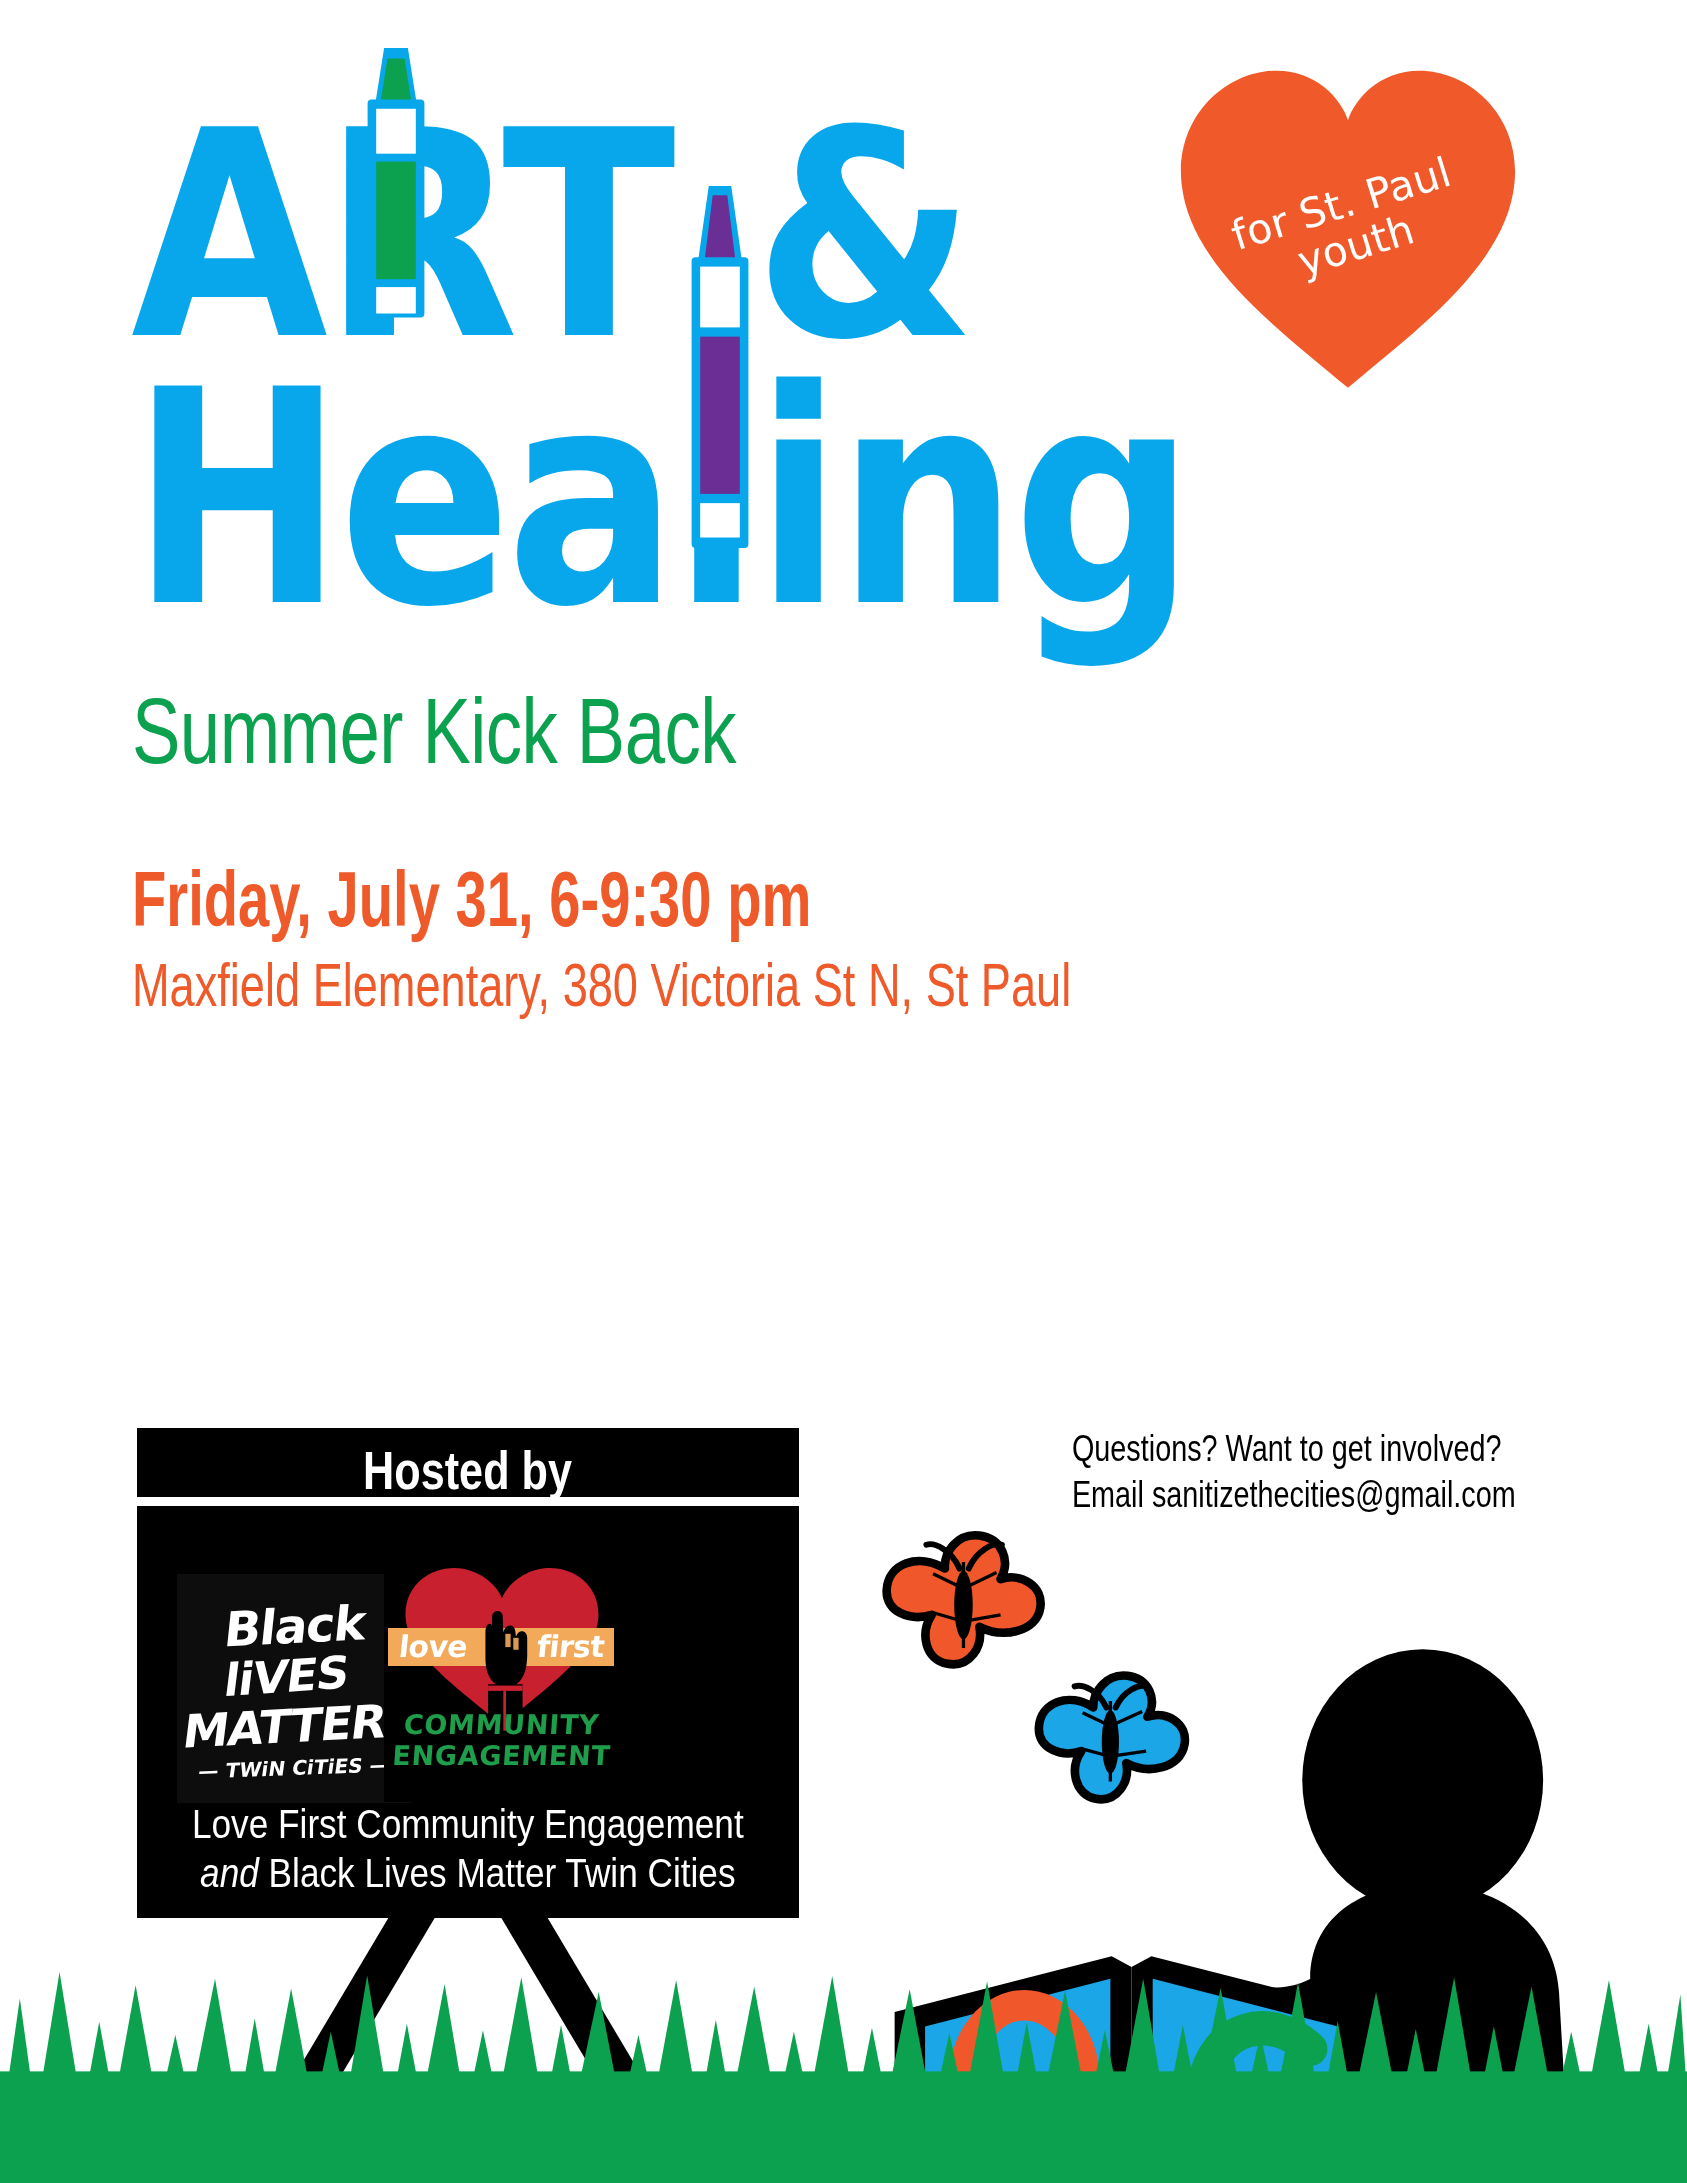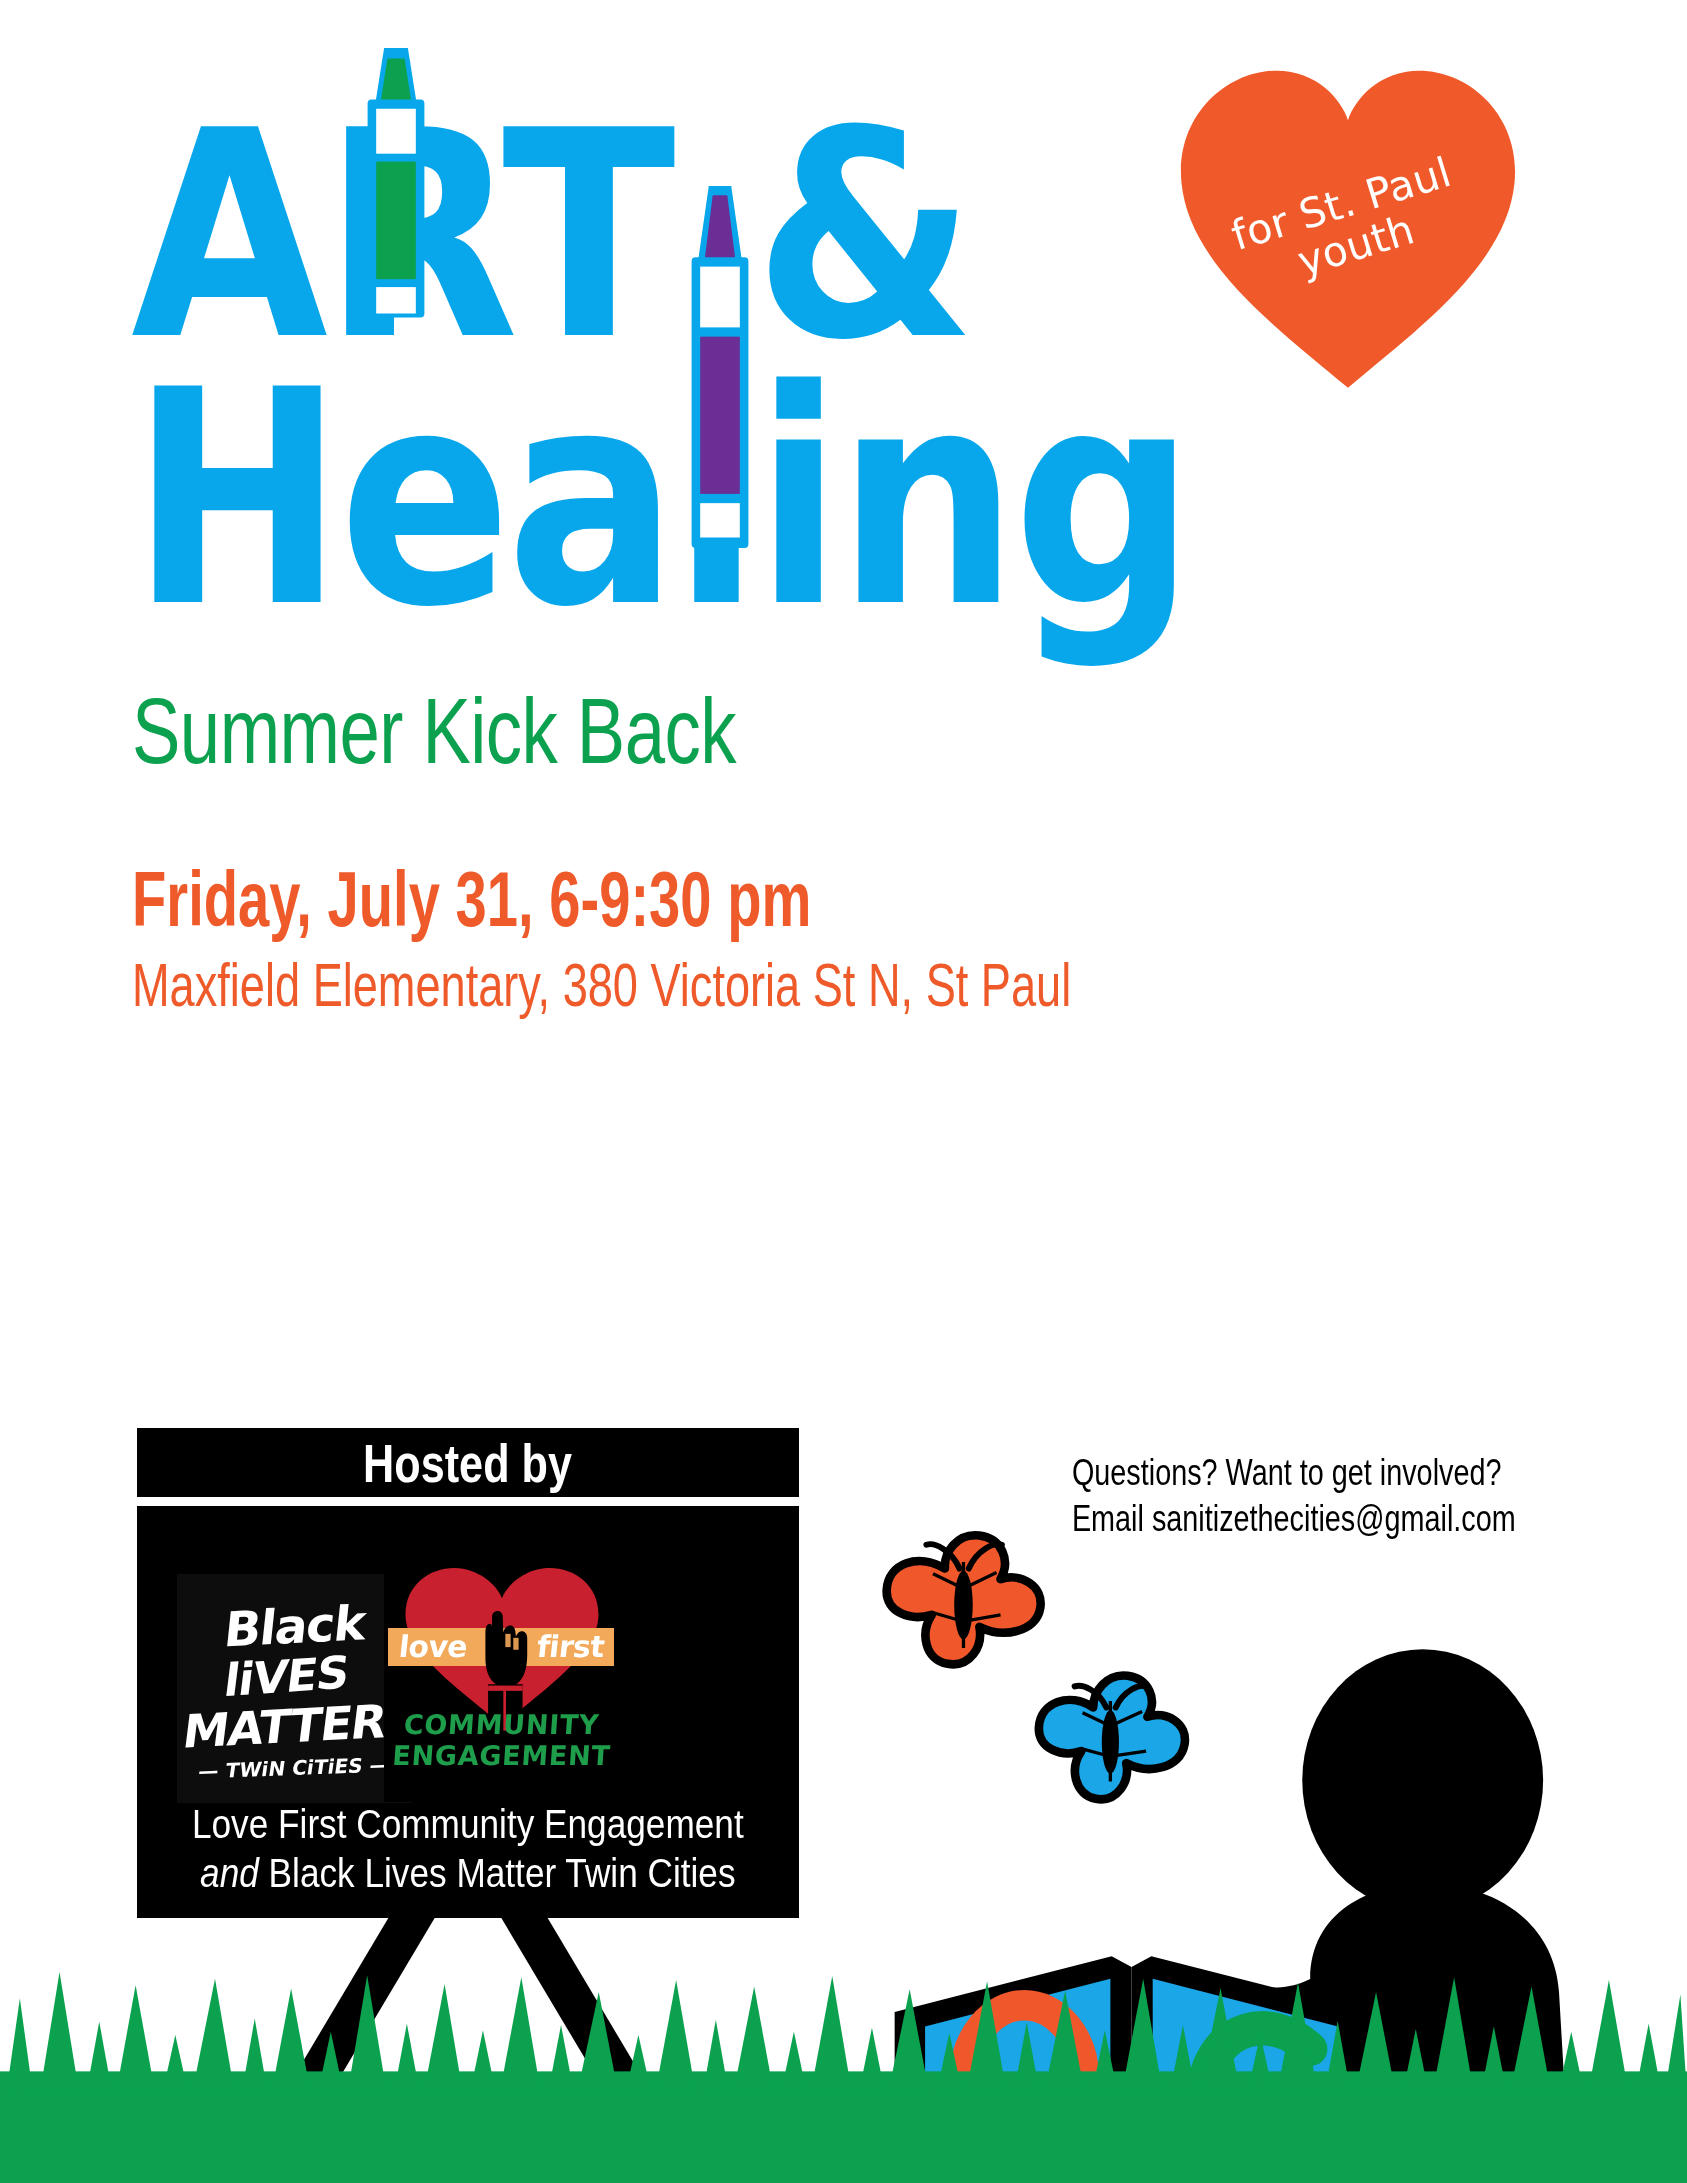--- a/index.html
+++ b/index.html
@@ -83,34 +83,34 @@
     font-weight:bold;
     font-size:52px;
     line-height:1.30;
     letter-spacing:-0.3px;
     transform:scaleX(0.80); transform-origin:left top;
     white-space:nowrap;
   }
   .body-copy p.free { color:#1BA6E8; margin-top:4px; }
 
   
-  .contact { position:absolute; left:1019px; top:1426px; width:529px; text-align:center;margin-top:24px; }
+  .contact { position:absolute; left:1019px; top:1426px; width:529px; text-align:center; }
   .contact div {
     color:#000; font-weight:400; font-size:36px; line-height:1.28;
     transform:scaleX(0.80); transform-origin:center top;
     white-space:nowrap;
   }
 
   
   .sign { position:absolute; left:137px; top:1428px; width:662px; }
   .sign-legs { position:absolute; left:137px; top:1862px; width:662px; height:278px; }
 
   .sign-header {
     background:#000000; color:#ffffff;
-    height:69px; display:flex; align-items:center; justify-content:center;
+    height:69px; display:flex; align-items:flex-end; justify-content:center;
   }
   .sign-header span {
     font-weight:bold; font-size:54px; line-height:1;
     transform:scaleX(0.80); transform-origin:center;
     white-space:nowrap;
   }
   .sign-body {
     background:#000000; margin-top:9.3px; padding:16px 13.2px 20px 13.2px;
   }
   .logo-row { display:flex; align-items:flex-start; justify-content:center; position:relative; height:278px; }

